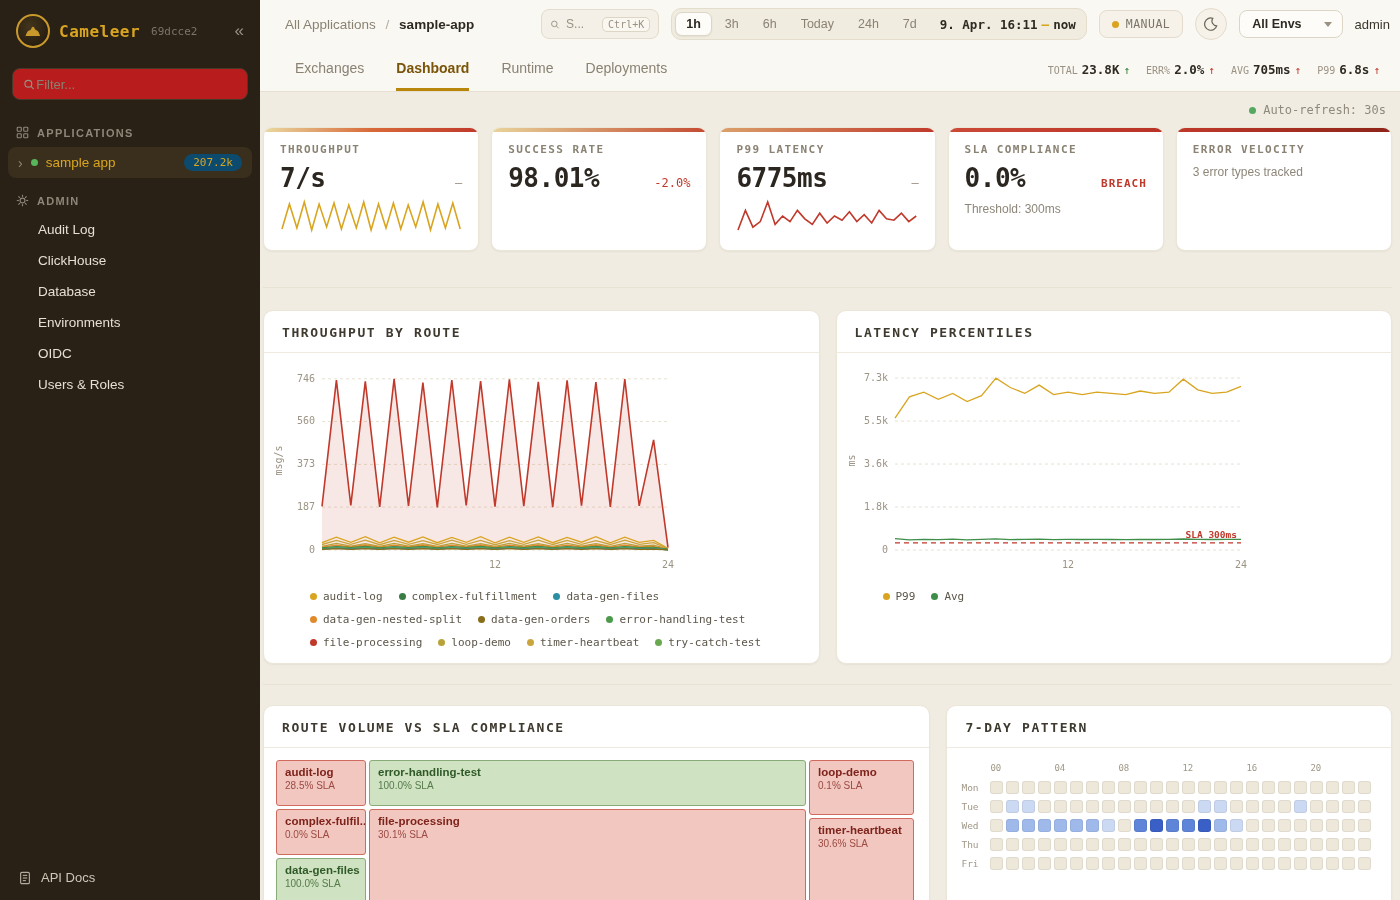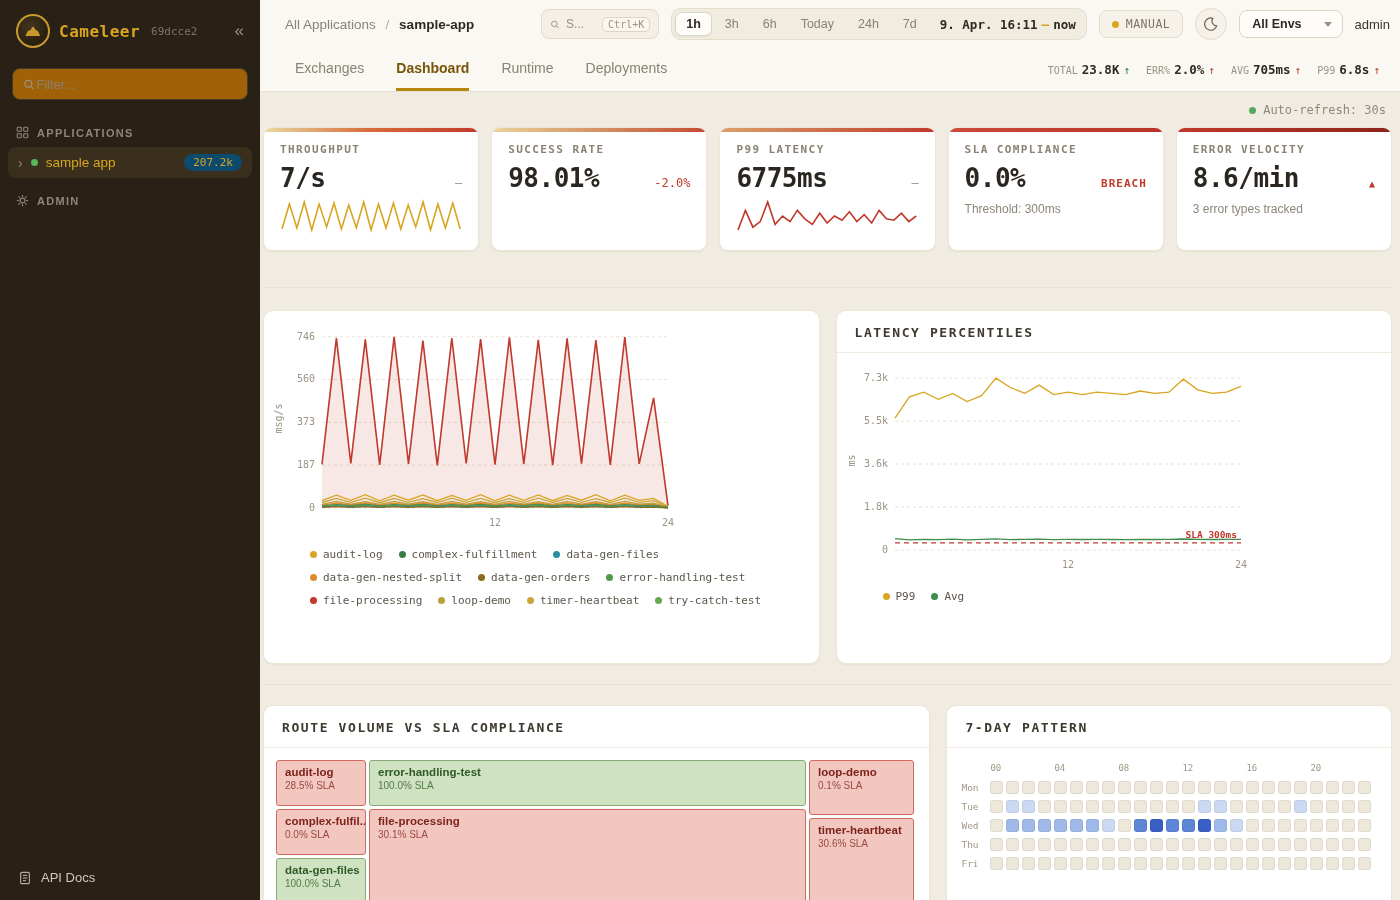--- a/index.html
+++ b/index.html
@@ -6,21 +6,21 @@
   html,body { width:1400px; height:900px; overflow:hidden; }
   body { font-family:"Liberation Sans",sans-serif; background:#f1ece1; display:flex; color:#2e2a22; }
 
   
   .sidebar { width:260px; min-width:260px; background:#292016; color:#d8d0c0; display:flex; flex-direction:column; }
   .logo-row { display:flex; align-items:center; gap:9px; padding:14px 16px 12px; }
   .logo-badge { width:34px; height:34px; border-radius:50%; border:2px solid #c9992c; background:radial-gradient(circle at 40% 35%, #43351c, #1d160d); display:flex; align-items:center; justify-content:center; }
   .logo-text { font-family:"DejaVu Sans Mono",monospace; font-weight:bold; font-size:16px; color:#d9a520; letter-spacing:.5px; }
   .logo-suffix { font-family:"DejaVu Sans Mono",monospace; font-size:11px; color:#7d7466; margin-left:2px; }
   .collapse-btn { margin-left:auto; color:#9a9183; font-size:17px; cursor:pointer; background:none; border:none; }
-  .filter-box { margin:8px 12px 16px; background:#a16207; border:1px solid #46392a; border-radius:8px; height:32px; display:flex; align-items:center; gap:1px; padding:0 10px; }
+  .filter-box { margin:8px 12px 16px; background:#b91c1c; border:1px solid #46392a; border-radius:8px; height:32px; display:flex; align-items:center; gap:1px; padding:0 10px; }
   .filter-box input { background:transparent; border:none; outline:none; color:#d8d0c0; font-size:13px; width:100%; }
   .filter-box input::placeholder { color:#8a8173; }
   .section-header { display:flex; align-items:center; gap:8px; padding:10px 16px 7px; color:#8f8678; font-size:11px; font-weight:bold; letter-spacing:1.3px; }
   .app-item { margin:1px 8px 6px; padding:7px 10px; border-radius:8px; background:#3a2f1d; display:flex; align-items:center; gap:8px; color:#d9a520; font-size:13.5px; cursor:pointer; }
   .app-chevron { color:#8f8678; font-size:14px; }
   .green-dot { width:7px; height:7px; border-radius:50%; background:#58b55c; display:inline-block; }
   .app-badge { margin-left:auto; background:#0c4a6e; color:#d9a520; font-family:"DejaVu Sans Mono",monospace; font-size:11px; padding:2px 9px; border-radius:10px; }
   .admin-item { padding:8px 16px 8px 38px; font-size:13.5px; color:#e6dfd2; cursor:pointer; }
   .api-docs { margin-top:auto; padding:15px 18px; display:flex; align-items:center; gap:9px; color:#cfc7b8; font-size:13px; cursor:pointer; }
 
@@ -164,20 +164,28 @@
           <line x1="1" y1="8" x2="3.5" y2="8"></line>
           <line x1="12.5" y1="8" x2="15" y2="8"></line>
           <line x1="3" y1="3" x2="4.8" y2="4.8"></line>
           <line x1="11.2" y1="11.2" x2="13" y2="13"></line>
           <line x1="3" y1="13" x2="4.8" y2="11.2"></line>
           <line x1="11.2" y1="4.8" x2="13" y2="3"></line>
         </g>
       </svg>
     <span>ADMIN</span>
   </div>
+  <nav id="admin-items">
+      <div class="admin-item">Audit Log</div>
+      <div class="admin-item">ClickHouse</div>
+      <div class="admin-item">Database</div>
+      <div class="admin-item">Environments</div>
+      <div class="admin-item">OIDC</div>
+      <div class="admin-item">Users &amp; Roles</div>
+    </nav>
   <div class="api-docs">
     <svg width="14" height="14" viewBox="0 0 16 16" fill="none" stroke="#b5ac9c" stroke-width="1.3">
         <rect x="3" y="1.5" width="10" height="13" rx="1.5"></rect>
         <line x1="5.5" y1="5" x2="10.5" y2="5"></line>
         <line x1="5.5" y1="8" x2="10.5" y2="8"></line>
         <line x1="5.5" y1="11" x2="9" y2="11"></line>
       </svg>
     <span>API Docs</span>
   </div>
 </aside>
@@ -309,33 +317,30 @@
             <span class="kpi-value">0.0%</span>
             <span class="kpi-badge">BREACH</span>
           </div>
           <div class="kpi-sub">Threshold: 300ms</div>
         </div>
       </div>
       <div class="kpi-card">
         <div class="grad grad-4"></div>
         <div class="kpi-body">
           <div class="kpi-label">ERROR VELOCITY</div>
-          <div class="kpi-main">
-            <span class="kpi-value">8.6/min</span>
-            <span class="kpi-delta bad" style="font-size:10px">▲</span>
-          </div>
           <div class="kpi-sub">3 error types tracked</div>
         </div>
       </div>
     </div>
 
     <div class="divider d1"></div>
 
     <div class="charts-row">
       <section class="panel">
+        <h2 class="panel-title">THROUGHPUT BY ROUTE</h2>
         <div class="chart-body" id="chart-0"><svg width="410" height="215">
               <line x1="52" x2="398" y1="189" y2="189" stroke="#e8e2d3" stroke-dasharray="3 3"></line>
               <text x="45" y="192" text-anchor="end">0</text>
               <line x1="52" x2="398" y1="146.08589743589744" y2="146.08589743589744" stroke="#e8e2d3" stroke-dasharray="3 3"></line>
               <text x="45" y="149.08589743589744" text-anchor="end">187</text>
               <line x1="52" x2="398" y1="103.40128205128205" y2="103.40128205128205" stroke="#e8e2d3" stroke-dasharray="3 3"></line>
               <text x="45" y="106.40128205128205" text-anchor="end">373</text>
               <line x1="52" x2="398" y1="60.487179487179475" y2="60.487179487179475" stroke="#e8e2d3" stroke-dasharray="3 3"></line>
               <text x="45" y="63.487179487179475" text-anchor="end">560</text>
               <line x1="52" x2="398" y1="17.802564102564105" y2="17.802564102564105" stroke="#e8e2d3" stroke-dasharray="3 3"></line>

